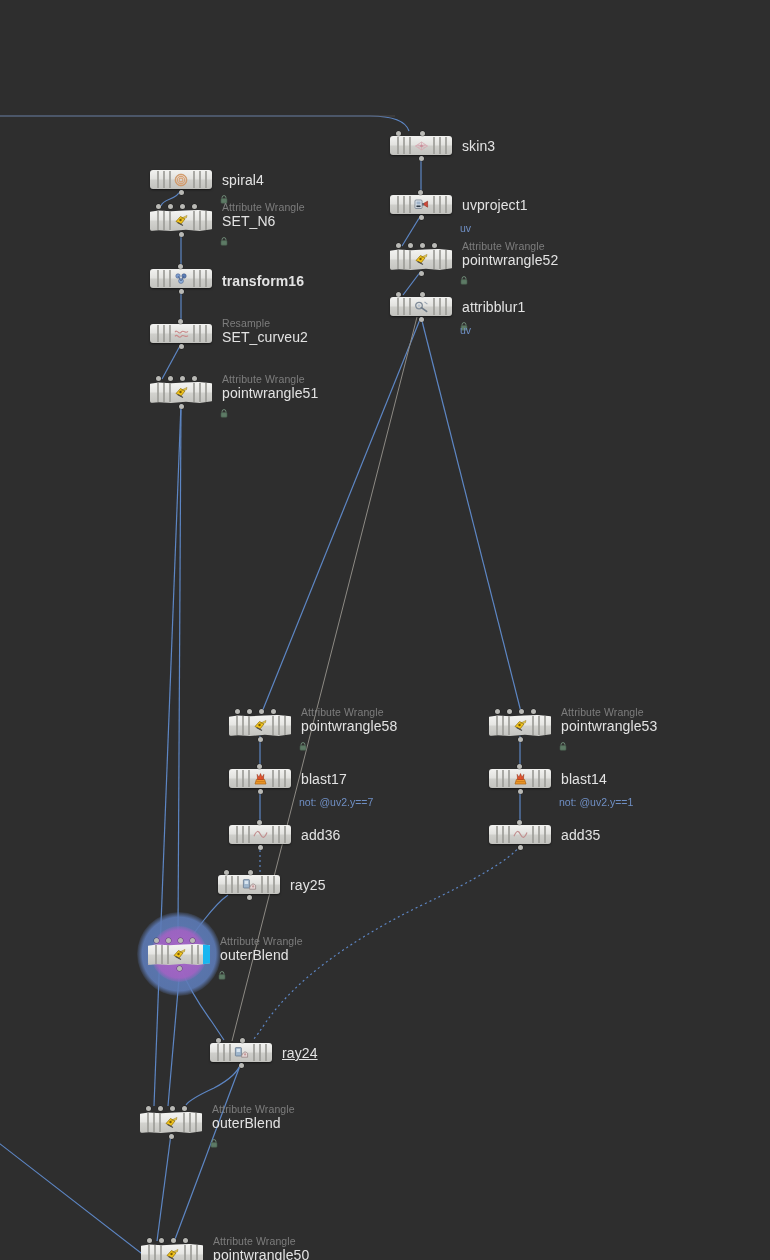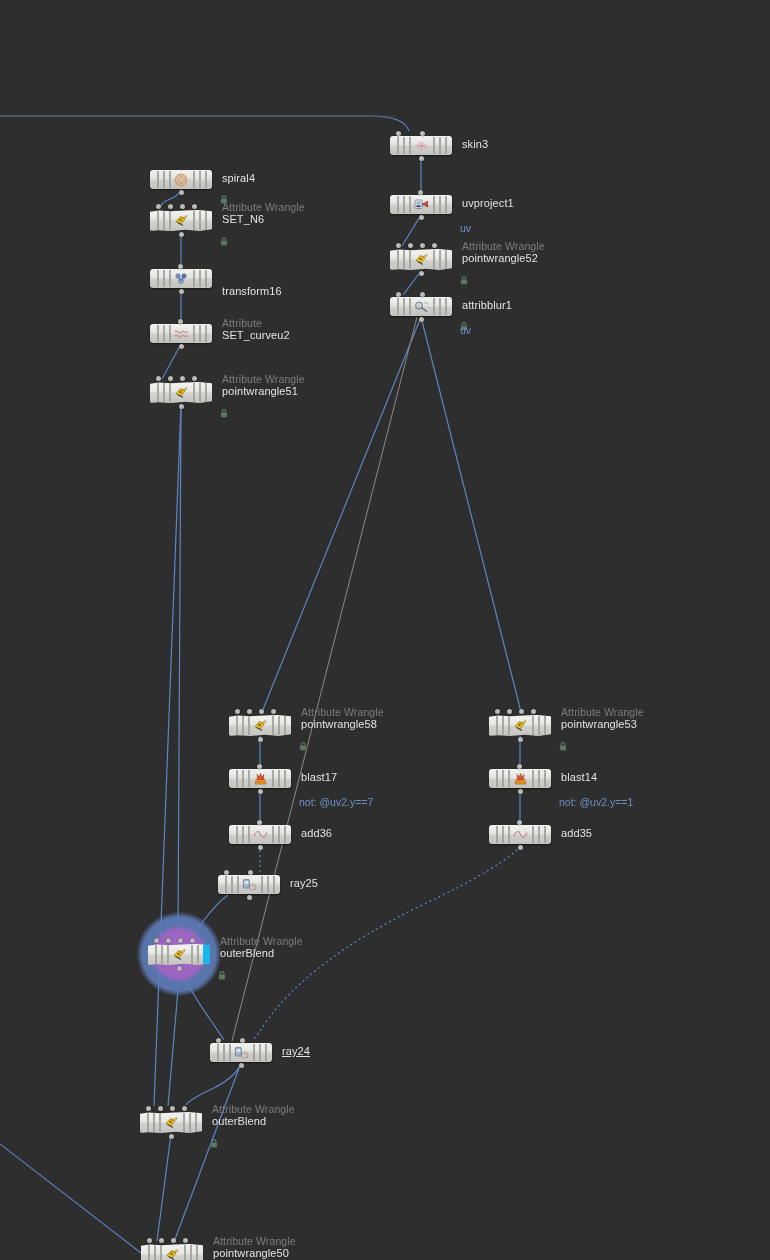--- a/index.html
+++ b/index.html
@@ -32,21 +32,21 @@
     position:absolute;left:50%;top:50%;transform:translate(-50%,-50%);
     width:16px;height:14px;display:flex;align-items:center;justify-content:center;
   }
   .icon svg{display:block;}
 
   
   .dot{position:absolute;width:5px;height:5px;border-radius:50%;
        background:#b9b9b5;box-shadow:0 0 0 .5px rgba(0,0,0,.35);}
 
   
-  .lbl{position:absolute;white-space:nowrap;color:#e3e3e3;font-size:11px;letter-spacing:.1px;}
+  .lbl{position:absolute;white-space:nowrap;color:#e3e3e3;font-size:14px;letter-spacing:.1px;}
   .type{position:absolute;white-space:nowrap;color:#7d7d7d;font-size:10.5px;letter-spacing:.1px;}
   .tag{position:absolute;white-space:nowrap;color:#6f8fc4;font-size:10.5px;}
   .lock{position:absolute;width:8px;height:9px;}
 
   
   .halo-out{position:absolute;width:84px;height:84px;border-radius:50%;
     background:radial-gradient(circle,rgba(95,125,185,.95) 0%,rgba(93,123,183,.9) 62%,rgba(93,123,183,0) 72%);}
   .halo-in{position:absolute;width:56px;height:56px;border-radius:50%;
     background:radial-gradient(circle,rgba(170,100,200,.95) 0%,rgba(166,97,196,.85) 60%,rgba(166,97,196,0) 74%);}
   .nodebody.selected{
@@ -173,21 +173,21 @@
             <svg width="14" height="13" viewBox="0 0 14 13">
         <circle cx="4" cy="4" r="2.2" fill="#7f9fd0" stroke="#47608f" stroke-width=".6"></circle>
         <circle cx="10" cy="4" r="2.2" fill="#5d7fb8" stroke="#3b5380" stroke-width=".6"></circle>
         <circle cx="7" cy="9" r="2.4" fill="#8fb0dd" stroke="#47608f" stroke-width=".6"></circle>
         <path d="M4 4 L7 9 L10 4" fill="none" stroke="#44597f" stroke-width=".7"></path>
             </svg>
           </div>
         </div>
         <div class="dot" style="left: 28px; top: -5px;"></div>
         <div class="dot" style="left: 29px; top: 20px;"></div>
-        <div class="lbl" style="left: 72px; top: 16px;">transform16</div>
+        <div class="lbl" style="left: 72px; top: 4px; font-weight: bold;">transform16</div>
       </div>
       <div class="node" style="left: 150px; top: 324px;">
         <div class="nodebody">
           <div class="slots">
             <div class="slot" style="left: 7px;"></div>
             <div class="slot" style="left: 13px;"></div>
             <div class="slot" style="left: 19px;"></div>
             <div class="slot" style="left: 43px;"></div>
             <div class="slot" style="left: 49px;"></div>
             <div class="slot" style="left: 55px;"></div>
@@ -196,21 +196,21 @@
             <svg width="15" height="12" viewBox="0 0 15 12">
               <g fill="none" stroke="#c98a8a" stroke-width="1.1">
         <path d="M1 4.2 C3 0.8, 5 7.2, 7.2 4.2 C9.4 1.2, 11.5 6.2, 14 3.4"></path>
         <path d="M1 8.4 C3 5.0, 5 11.4, 7.2 8.4 C9.4 5.4, 11.5 10.4, 14 7.6"></path>
               </g>
             </svg>
           </div>
         </div>
         <div class="dot" style="left: 28px; top: -5px;"></div>
         <div class="dot" style="left: 29px; top: 20px;"></div>
-        <div class="type" style="left: 72px; top: -7px;">Attribute</div>
+        <div class="type" style="left: 72px; top: -7px;">Resample</div>
         <div class="lbl" style="left: 72px; top: 5px;">SET_curveu2</div>
       </div>
       <div class="node" style="left: 150px; top: 382px;">
         <div class="nodebody wavy">
           <div class="slots">
             <div class="slot" style="left: 7px;"></div>
             <div class="slot" style="left: 13px;"></div>
             <div class="slot" style="left: 19px;"></div>
             <div class="slot" style="left: 43px;"></div>
             <div class="slot" style="left: 49px;"></div>

